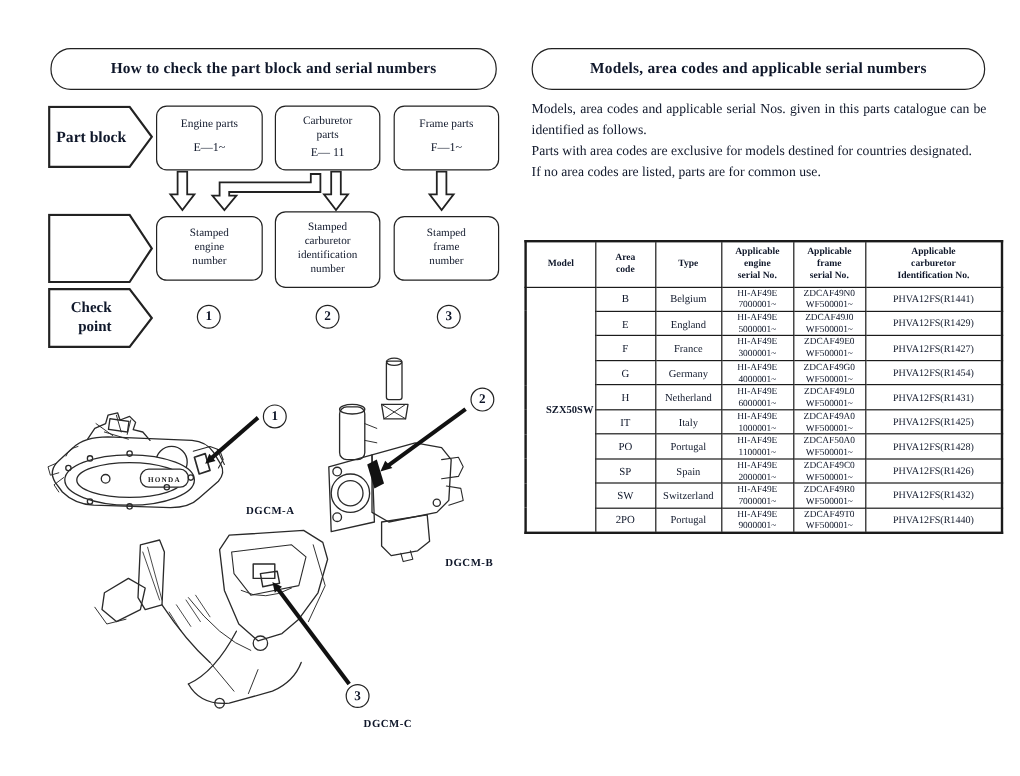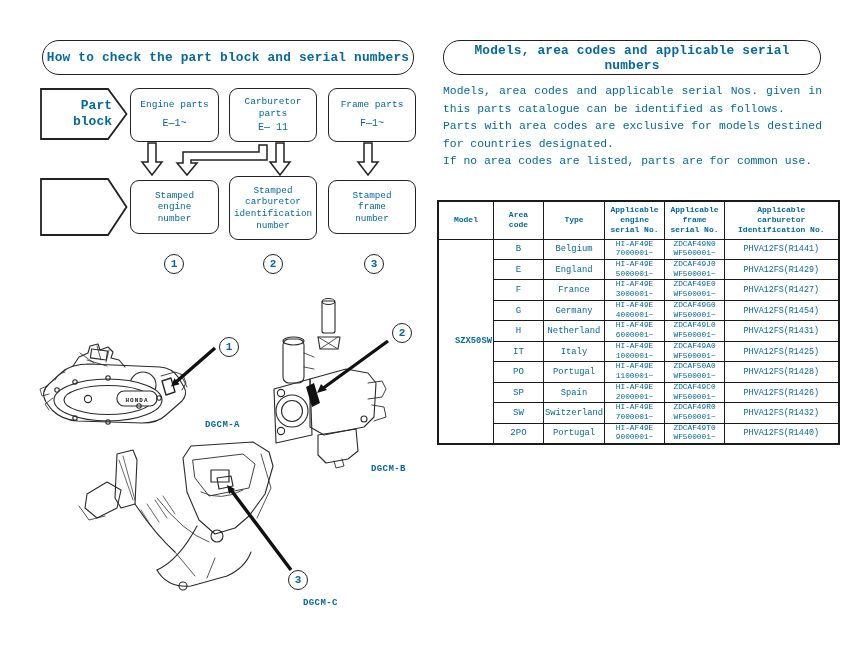--- a/index.html
+++ b/index.html
@@ -1,17 +1,17 @@
 <!DOCTYPE html>
 <html><head>
 <meta charset="utf-8">
 <style>
   html,body{margin:0;padding:0;background:#e8e8e8;}
   .page{position:relative;width:850px;height:647px;background:#ffffff;overflow:hidden;
-        font-family:Liberation Mono, monospace;color:#0369a1;}
+        font-family:Liberation Serif, serif;color:#0f172a;}
   
   .pill{position:absolute;border:1.7px solid #222;border-radius:17px;background:#fff;
         display:flex;align-items:center;justify-content:center;
         font-weight:bold;font-size:12.8px;letter-spacing:.2px;text-align:center;}
   .t-left{left:42px;top:40px;width:370px;height:33px;}
   .t-right{left:443px;top:40px;width:376px;height:33px;}
   
   .pent{position:absolute;}
   .pent svg{position:absolute;left:0;top:0;}
   .pent .lbl{position:absolute;left:0;top:0;right:16px;bottom:0;display:flex;
@@ -115,20 +115,27 @@
 carburetor
 identification
 number</span>
   </div>
   <div class="fbox b-sfrm">
     <span class="nm">Stamped
 frame
 number</span>
   </div>
 
+  <div class="pent p3">
+    <svg width="88" height="50" viewBox="0 0 88 50">
+      <polygon points="1,1 68,1 86.5,25 68,49 1,49" fill="#fff" stroke="#222" stroke-width="1.8"></polygon>
+    </svg>
+    <div class="lbl">Check
+point</div>
+  </div>
   <div class="cnum cp1">1</div>
   <div class="cnum cp2">2</div>
   <div class="cnum cp3">3</div>
 
   <svg class="fig f-eng" width="200" height="95" viewBox="0 0 200 95">
     <g stroke="#2a2a2a" fill="none" stroke-width="1.1" stroke-linejoin="round" stroke-linecap="round">
       <path d="M38,28 l6,-9 9,-4 2,-7 8,-2 2,6 8,-3 5,5 -2,6 8,2 6,7"></path>
       <path d="M30,34 q-8,2 -10,8 M45,15 l14,10 M62,8 l4,14 M74,12 l-3,12 M52,22 l20,6" stroke-width="0.8"></path>
       <rect x="56" y="12" width="16" height="9" transform="rotate(8 64 16)"></rect>
       <path d="M14,46 q-9,8 -3,18 l6,8 q10,10 26,11 l64,2 q16,0 24,-8 l16,-14 q6,-7 2,-14 l-6,-10 q-6,-9 -18,-10 l-70,-3 q-20,0 -29,9 z"></path>

